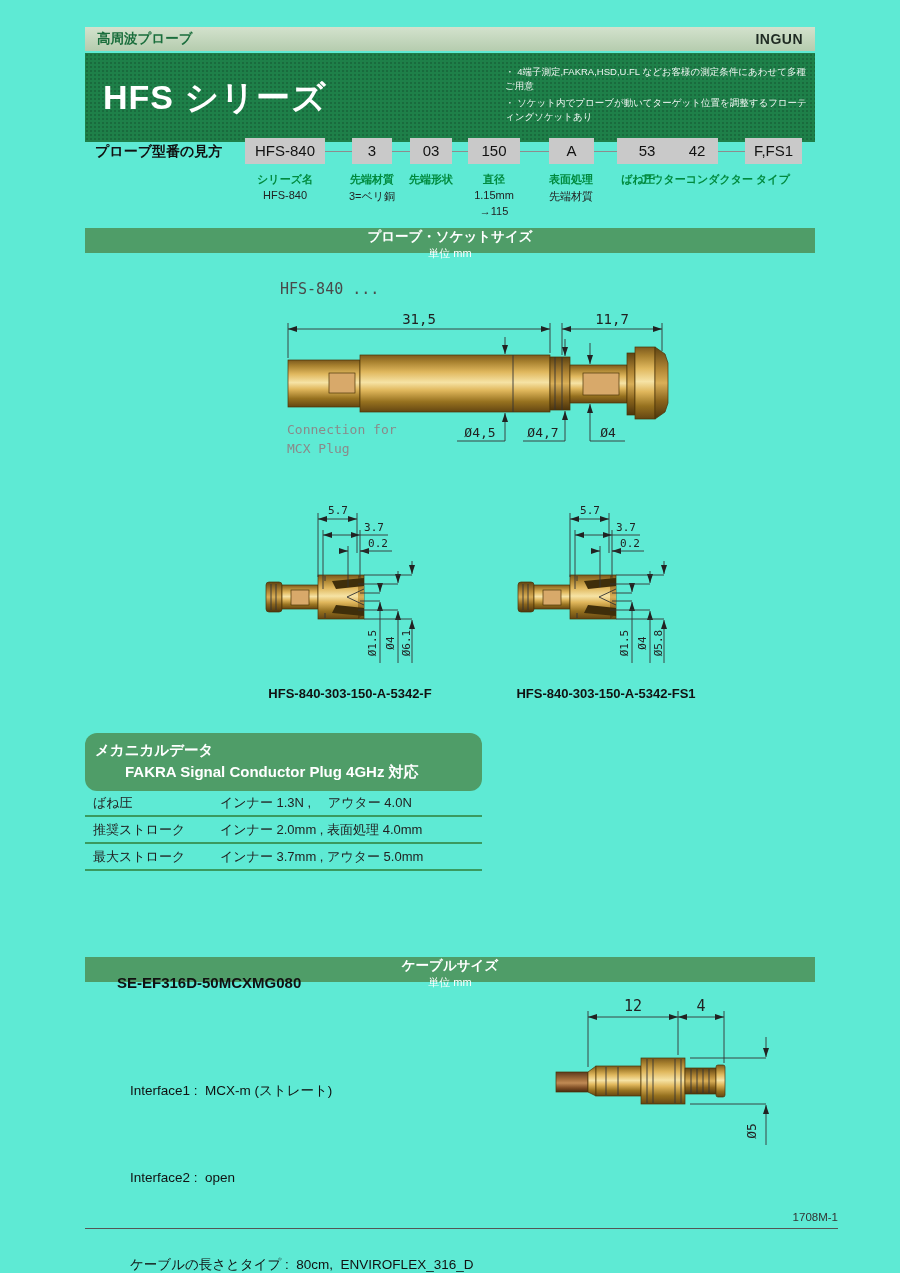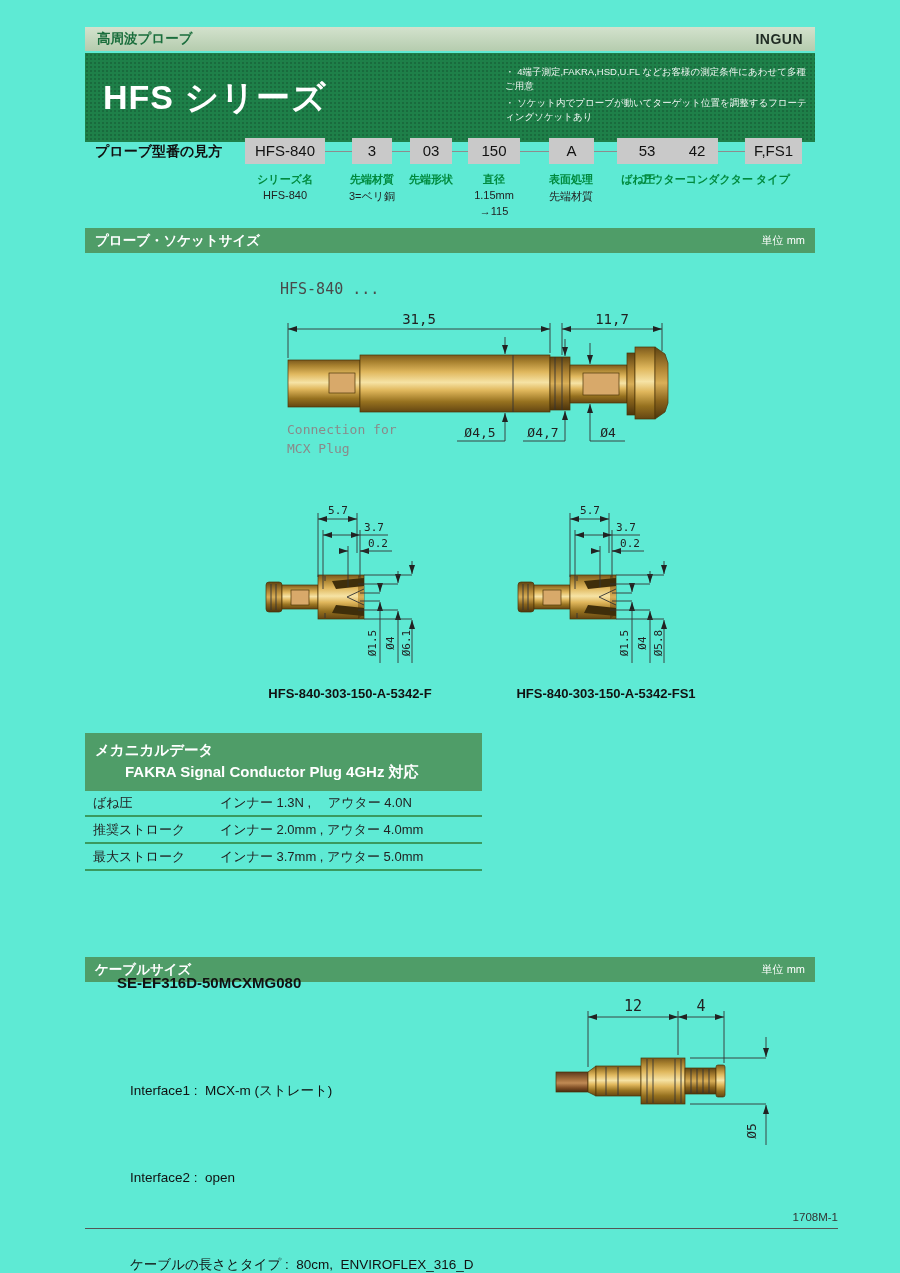--- a/index.html
+++ b/index.html
@@ -31,32 +31,32 @@
   .pn-box { position:absolute; top:0; height:26px; background:var(--box_bg); color:#111;
     font-size:15px; text-align:center; line-height:26px; z-index:1; }
   .pn-name { position:absolute; top:34px; transform:translateX(-50%); white-space:nowrap;
     color:var(--label_green); font-weight:bold; font-size:11px; }
   .pn-sub { position:absolute; top:51px; transform:translateX(-50%); white-space:nowrap;
     color:#222; font-size:11px; }
   .pn-sub2 { position:absolute; top:67px; transform:translateX(-50%); color:#222; font-size:11px; }
 
   
   .secbar { left:85px; width:730px; height:25px; background:var(--section_bg);
-    display:flex; align-items:center; justify-content:space-between; padding:0 10px; }
+    display:flex; align-items:center; justify-content:space-between; padding:0 10px;flex-direction:column; }
   .secbar .t { color:#fff; font-weight:bold; font-size:13.5px; }
   .secbar .u { color:#fff; font-size:11px; }
 
   .draw-label { left:280px; top:280px; font-family:"DejaVu Sans Mono", monospace;
     font-size:15px; color:#4a4a4a; }
 
   .caption { font-weight:bold; font-size:13px; color:#111; text-align:center; }
 
   
   .mech-head { left:85px; top:733px; width:397px; background:var(--section_bg);
-    color:#fff; padding:8px 10px 9px; }
+    color:#fff; padding:8px 10px 9px;border-radius:12px; }
   .mech-head .l1 { font-weight:bold; font-size:14.5px; }
   .mech-head .l2 { font-weight:bold; font-size:15px; padding-left:30px; margin-top:3px; }
   .mech-table { left:85px; top:790px; width:397px; }
   .mech-row { height:27px; display:flex; align-items:center;
     border-bottom:2px solid var(--table_line); font-size:13px; color:#222; }
   .mech-row .rl { width:135px; padding-left:8px; }
   .mech-row .rv { white-space:pre; }
 
   .model { left:117px; top:974px; font-weight:bold; font-size:15px; color:#111; }
   .details { left:130px; top:1018px; font-size:13.5px; color:#111; line-height:29px; white-space:pre; }
@@ -308,21 +308,21 @@
     <div class="l1">メカニカルデータ</div>
     <div class="l2">FAKRA Signal Conductor Plug 4GHz 対応</div>
   </div>
   <div class="abs mech-table">
     <div class="mech-row">
       <span class="rl">ばね圧</span>
       <span class="rv">インナー 1.3N ,　 アウター 4.0N</span>
     </div>
     <div class="mech-row">
       <span class="rl">推奨ストローク</span>
-      <span class="rv">インナー 2.0mm , アウター 4.0mm</span>
+      <span class="rv">インナー 2.0mm , 表面処理 4.0mm</span>
     </div>
     <div class="mech-row">
       <span class="rl">最大ストローク</span>
       <span class="rv">インナー 3.7mm , アウター 5.0mm</span>
     </div>
   </div>
 
   <div class="abs secbar" style="top:957px;">
     <span class="t">ケーブルサイズ</span>
     <span class="u">単位 mm</span>

